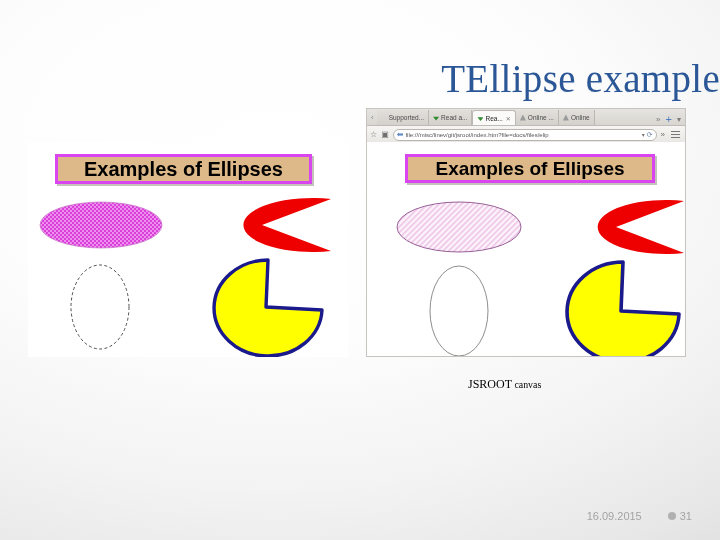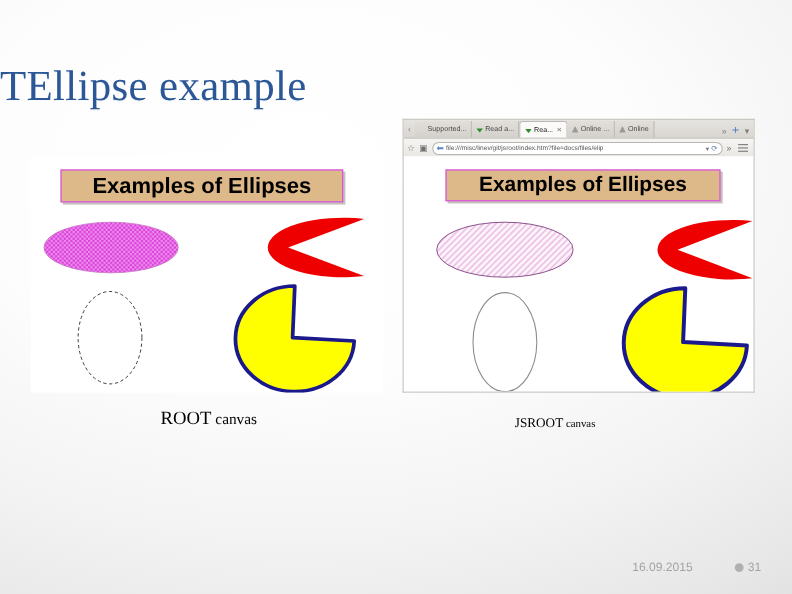--- a/index.html
+++ b/index.html
@@ -19,21 +19,21 @@
     background: radial-gradient(ellipse 110% 95% at 38% 28%, #ffffff 0%, #fdfdfd 38%, #f3f3f3 66%, #e7e7e7 88%, #dedede 100%);
     overflow: hidden;
   }
 
   
   #slide-title {
     position: absolute;
     left: 0;
     top: 56px;
     width: 720px;
-    text-align: left;
+    text-align: right;
     font-family: "Liberation Serif", serif;
     font-size: 39px;
     font-weight: 400;
     letter-spacing: 0.3px;
     color: #2b5797;
     text-shadow: 1px 1px 1px rgba(255,255,255,0.95), 0 1px 0 rgba(160,180,210,0.35);
   }
 
   
   #browser-chrome {
@@ -190,21 +190,21 @@
     top: 142px;
     width: 320px;
     height: 215px;
     border: 1px solid #c7c4bf;
     border-top: none;
     box-sizing: border-box;
   }
   .canvas-title-box {
     position: absolute;
     background: #ddb888;
-    border: 1px solid #d946ef;
+    border: 3px solid #d946ef;
     box-shadow: 2px 2px 0 rgba(90,80,60,0.35);
     display: flex;
     align-items: center;
     justify-content: center;
     box-sizing: border-box;
   }
   .canvas-title-text {
     font-family: "Liberation Sans", sans-serif;
     font-weight: bold;
     color: #000000;
@@ -255,21 +255,21 @@
     gap: 4px;
     font-size: 11px;
     color: #a3a3a3;
   }
   #footer-right {
     position: absolute;
     right: 28px;
     top: 510px;
     display: flex;
     align-items: center;
-    gap: 28px;
+    gap: 16px;
     font-size: 11px;
     color: #a3a3a3;
   }
   .footer-bullet {
     display: inline-block;
     width: 8px;
     height: 8px;
     border-radius: 50%;
     background: #b0b0b0;
   }
@@ -383,21 +383,20 @@
       <ellipse cx="92" cy="37" rx="62" ry="25" fill="url(#diagHatch)" stroke="#8c4f8c" stroke-width="0.9"></ellipse>
 
       <path d="M 249 37 L 317 11 A 68 27 0 1 0 317 63 L 249 37 Z" fill="#ee0000"></path>
 
       <ellipse cx="92" cy="121" rx="29" ry="45" fill="none" stroke="#8e8e8e" stroke-width="1"></ellipse>
 
       <path d="M 254 121 L 256 72 A 56 50 0 1 0 312 124 L 254 121 Z" fill="#ffff00" stroke="#1a1a8c" stroke-width="3.6" stroke-linejoin="round"></path>
     </svg>
   </div>
 
-  <div id="root-caption" class="canvas-caption"><span>ROOT</span><span class="caption-small"> canvas</span></div>
 
   <div id="jsroot-caption" class="canvas-caption"><span>JSROOT</span><span class="caption-small"> canvas</span></div>
 
 
   <div id="footer-right">
     <span>16.09.2015</span>
     <span id="footer-slide-group">
       <span class="footer-bullet"></span>
       <span>31</span>
     </span>

